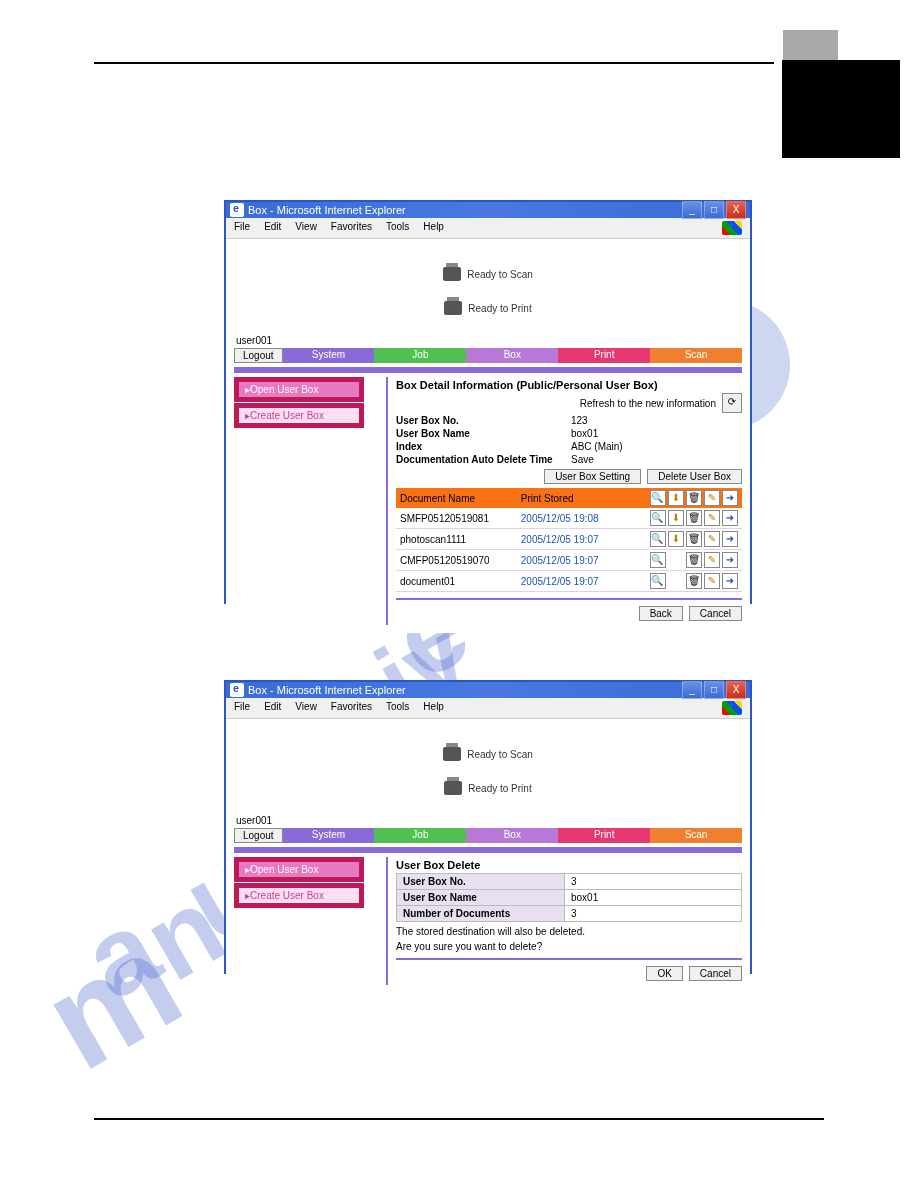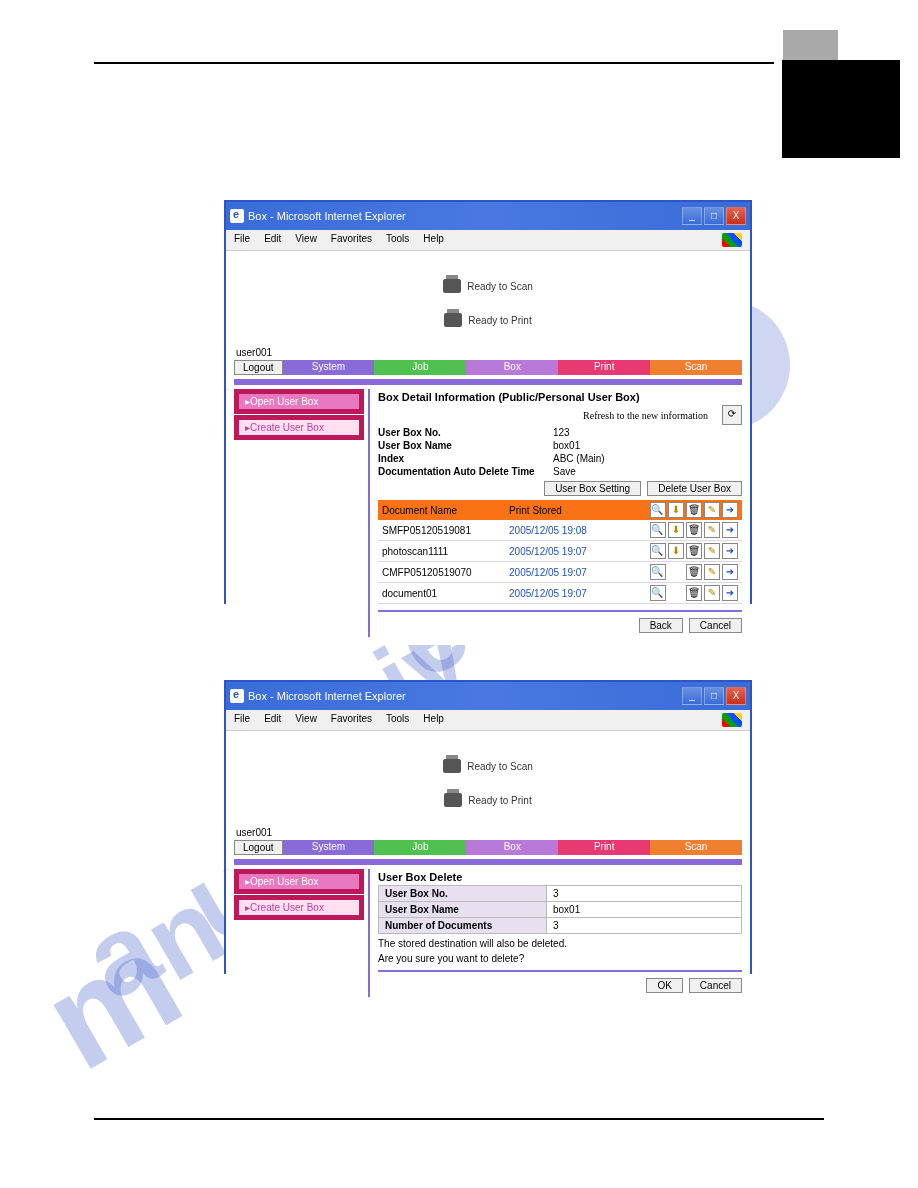--- a/index.html
+++ b/index.html
@@ -3,21 +3,21 @@
 <meta charset="utf-8">
 <style>
 body { margin:0; font-family:Arial,sans-serif; background:#fff; font-size:11px; }
 .page { width:918px; margin:0 auto; position:relative; min-height:1188px; }
 .hdr-gray { position:absolute; top:30px; right:80px; width:55px; height:30px; background:#a9a9a9; }
 .hdr-black { position:absolute; top:60px; right:18px; width:118px; height:98px; background:#000; }
 .hdr-line { position:absolute; top:62px; left:94px; width:680px; height:2px; background:#000; }
 .screenshot { position:absolute; left:224px; width:524px; border:2px solid #2a56c8; background:#fff; }
 .s1 { top:200px; height:400px; }
 .s2 { top:680px; height:290px; }
-.titlebar { display:flex; align-items:center; background:linear-gradient(90deg,#3a6cd8 0%,#4878e0 50%,#3a6cd8 100%); color:#fff; height:28px; padding:0 4px; font-size:11px; }
+.titlebar { display:flex; align-items:center; background:linear-gradient(90deg,#3a6cd8 0%,#4878e0 50%,#3a6cd8 100%); color:#fff; height:16px; padding:0 4px; font-size:11px; }
 .title-icon { width:14px; height:14px; background:#fff; margin-right:4px; border-radius:2px; position:relative; }
 .title-icon::after { content:"e"; position:absolute; color:#2a56c8; font-size:11px; font-weight:bold; left:3px; top:-1px; }
 .win-btns { margin-left:auto; display:flex; gap:2px; }
 .wbtn { width:18px; height:16px; line-height:15px; text-align:center; font-size:10px; color:#fff; cursor:pointer; border:1px solid rgba(255,255,255,0.3); }
 .wbtn.min,.wbtn.max { background:linear-gradient(#6a90e0,#3a6cd8); }
 .wbtn.close { background:linear-gradient(#e86050,#c8301a); }
 .menubar { display:flex; gap:14px; padding:3px 8px; background:#f0f0f0; font-size:10px; color:#000; border-bottom:1px solid #ccc; }
 .menubar .flag { margin-left:auto; width:20px; height:14px; background:linear-gradient(45deg,#ff0000 25%,#00a000 25% 50%,#0050ff 50% 75%,#ffd000 75%); border-radius:2px; }
 .content { padding:8px; background:#fff; }
 .status-row { display:flex; justify-content:center; gap:6px; align-items:center; margin:20px 0; }
@@ -32,23 +32,23 @@
 .tab.job { background:#50c050; }
 .tab.box { background:#b878d8; }
 .tab.print { background:#e83870; }
 .tab.scan { background:#f08030; }
 .sep { height:6px; background:#8a6ad8; margin:4px 0; }
 .body { display:flex; gap:4px; }
 .sidebar { width:130px; }
 .side-item { display:block; padding:2px 6px; font-size:10px; border:5px solid #be185d; margin-bottom:1px; cursor:pointer; }
 .side-open { background:#e878c0; color:#fff; }
 .side-create { background:#ffe0f0; color:#c040a0; }
-.main { flex:1; border-left:2px solid #8a6ad8; padding-left:8px; }
+.main { flex:1; border-left:2px solid #8a6ad8; padding-left:8px;margin-left:18px; }
 .section-title { font-size:11px; font-weight:bold; margin:2px 0; }
-.refresh-row { display:flex; justify-content:flex-end; align-items:center; gap:14px; font-size:10px;font-family:Liberation Serif, serif; }
+.refresh-row { display:flex; justify-content:flex-end; align-items:center; gap:6px; font-size:10px; }
 .refresh-btn { width:18px; height:18px; border:1px solid #888; background:#f0f0f0; line-height:16px; text-align:center; cursor:pointer; }
 .kv { display:flex; font-size:10px; margin:2px 0; }
 .kv .k { width:175px; font-weight:bold; }
 .kv .v { flex:1; }
 .btn-row { display:flex; justify-content:flex-end; gap:6px; margin:4px 0;align-items:center; }
 .sbtn { border:1px solid #888; padding:1px 10px; font-size:10px; background:#f0f0f0; cursor:pointer; }
 .doc-table { width:100%; border-collapse:collapse; font-size:10px; }
 .doc-table th { background:#f97316; text-align:left; padding:2px 4px; font-weight:normal; }
 .doc-table td { padding:2px 4px; border-bottom:1px solid #e0d0f0; }
 .doc-table td.time { color:#2050c0; }

